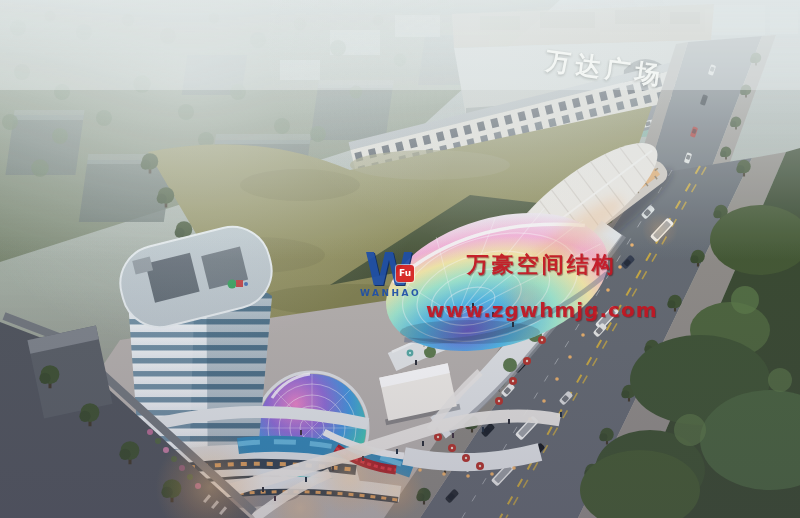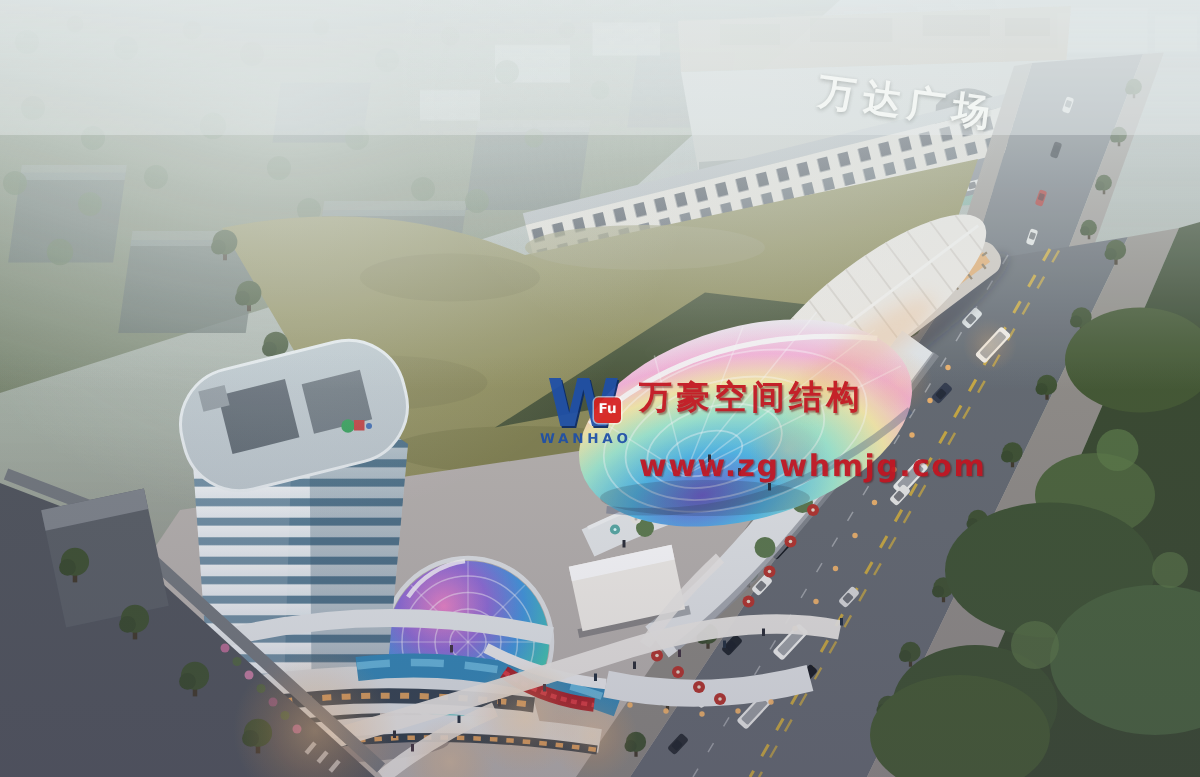--- a/index.html
+++ b/index.html
@@ -14,21 +14,21 @@
     text-shadow:0 1px 3px rgba(110,118,112,.45);}
   
   .watermark{position:absolute;left:360px;top:248px;display:flex;align-items:flex-start;opacity:.93;}
   .wm-logo{position:relative;width:58px;text-align:center;flex:0 0 auto;}
   .wm-w{font-size:44px;line-height:44px;font-weight:bold;color:var(--wm_blue,#1e4fa8);
         text-shadow:1px 1px 0 #0a2a66;}
   .wm-badge{position:absolute;right:4px;top:17px;width:18px;height:17px;background:var(--wm_badge_bg,#d62020);
         border-radius:3px;color:#fff;font-size:9px;font-weight:bold;line-height:17px;text-align:center;
         box-shadow:0 0 0 1px rgba(255,255,255,.55);}
   .wm-name{font-size:9px;font-weight:bold;letter-spacing:2.5px;color:var(--wm_blue,#1e4fa8);margin-top:-4px;}
-  .wm-text{margin-left:8px;margin-top:2px;}
+  .wm-text{margin-left:8px;margin-top:2px;text-align:center;}
   .wm-title{font-size:22px;font-weight:bold;letter-spacing:3px;color:var(--wm_red,#c21420);
         text-shadow:1px 1px 1px rgba(80,0,0,.45);}
   .wm-url{font-size:20px;font-weight:bold;letter-spacing:1px;color:var(--wm_red,#c21420);
         margin-top:18px;text-shadow:1px 1px 1px rgba(80,0,0,.4);}
 </style>
 </head>
 <body>
 
 <div class="stage">
 <svg width="800" height="518" viewBox="0 0 800 518">

